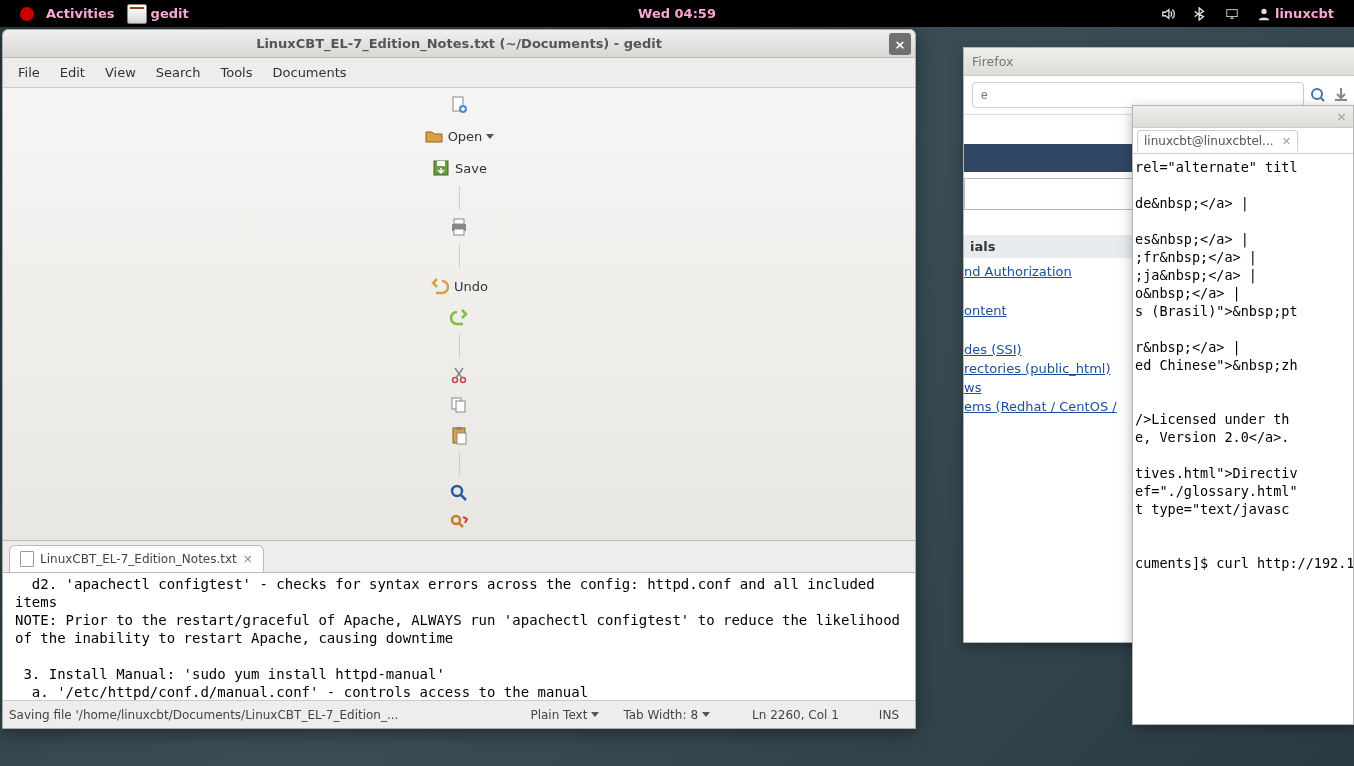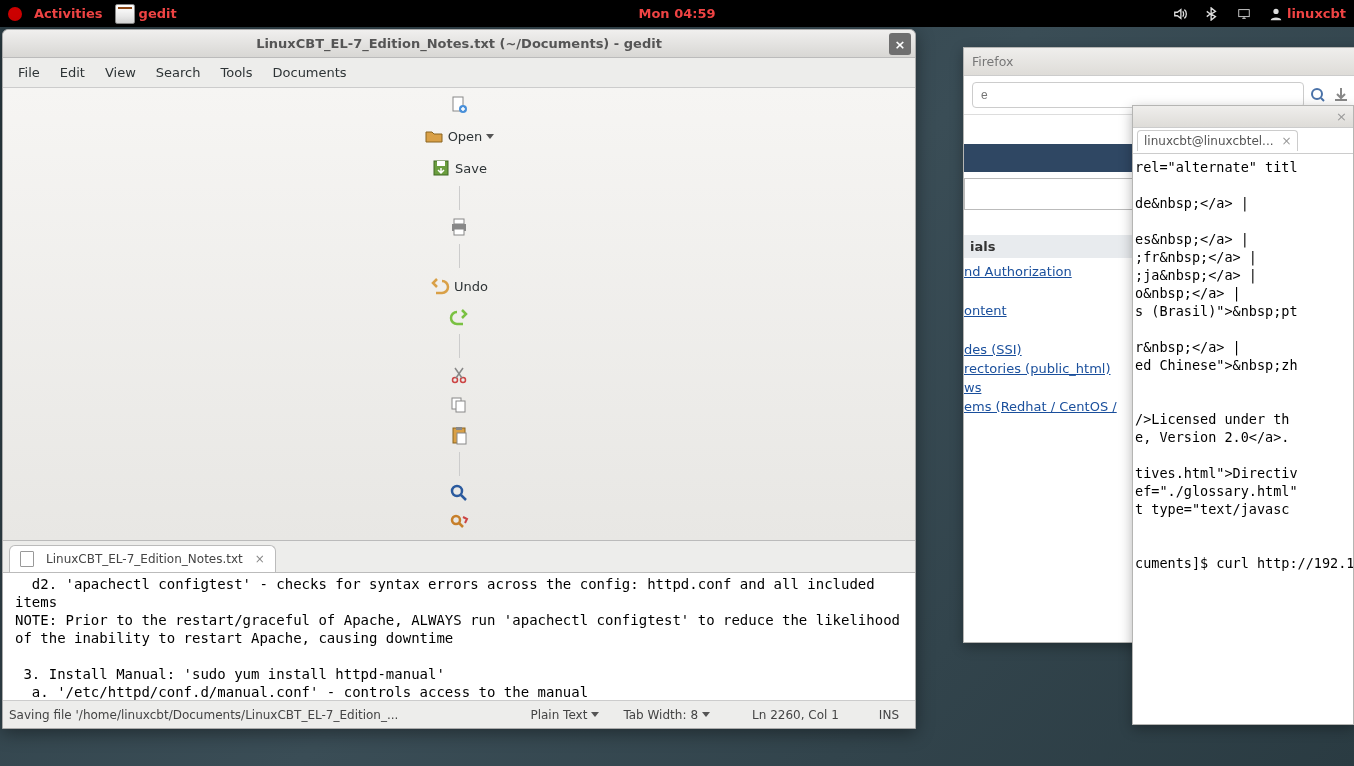--- a/index.html
+++ b/index.html
@@ -5,22 +5,22 @@
 * { box-sizing: border-box; margin: 0; padding: 0; }
 body {
   font-family: "DejaVu Sans", "Liberation Sans", sans-serif;
   background: linear-gradient(135deg, #2a3b42 0%, #3a4d56 50%, #2a3b42 100%);
   width: 1354px; height: 766px; overflow: hidden; position: relative;
   font-size: 13px; color: #2e3436;
 }
 
 .topbar {
   position: absolute; top: 0; left: 0; right: 0; height: 27px;
-  background: #000; color: #ef4444; display: flex; align-items: center;
-  padding: 0 8px; font-size: 13px; font-weight: 600;
+  background: #000; color: #f9a8d4; display: flex; align-items: center;
+  padding: 0 20px; font-size: 13px; font-weight: 600;
 }
 .topbar .left { display: flex; align-items: center; gap: 12px; }
 .topbar .center { position: absolute; left: 50%; transform: translateX(-50%); }
 .topbar .right { margin-left: auto; display: flex; align-items: center; gap: 18px; }
 .redhat-icon { width: 14px; height: 14px; background:#c00; border-radius:50%; display:inline-block; }
 .gedit-icon { width:20px; height:20px; background:linear-gradient(#fff,#ddd); border:1px solid #888; border-radius:2px; display:inline-block; position:relative; }
 .gedit-icon::after{content:"";position:absolute;top:2px;left:2px;right:2px;bottom:2px;border-top:2px solid #8b4513;}
 .tray-icon { width:14px; height:14px; fill:#ddd; }
 
 
@@ -46,21 +46,21 @@
 .toolbar {
   display:flex; align-items:center; gap:4px; padding:4px 8px;
   background:linear-gradient(#f6f5f3,#e8e7e4); border-bottom:1px solid #bbb;flex-direction:column;
 }
 .tool { width:26px; height:26px; display:flex; align-items:center; justify-content:center;
   border-radius:3px; cursor:pointer; }
 .tool-txt { display:flex; align-items:center; gap:4px; padding:0 6px; height:28px;
   border-radius:3px; cursor:pointer; }
 .tabs { display:flex; padding:4px 6px 0 6px; background:#ededeb; }
 .tab {
-  display:flex; align-items:center; gap:12px; padding:5px 10px;
+  display:flex; align-items:center; gap:6px; padding:5px 10px;
   background:#fff; border:1px solid #bbb; border-bottom:none;
   border-radius:6px 6px 0 0; font-size:12px; color:#444;
 }
 .tab .doc-icon{width:14px;height:16px;background:#fff;border:1px solid #999;border-radius:1px;}
 .editor {
   flex:1; background:#fff; border-top:1px solid #bbb;
   font-family:"DejaVu Sans Mono","Liberation Mono",monospace;
   font-size:14px; line-height:18px; color:#000; white-space:pre-wrap;
   padding:2px 12px; overflow:auto; position:relative;
 }
@@ -123,21 +123,21 @@
 
 <div class="topbar">
   <div class="left">
     <span class="redhat-icon"></span>
     <span>Activities</span>
     <span style="display:flex;align-items:center;gap:4px;">
       <span class="gedit-icon"></span>
       <span>gedit</span>
     </span>
   </div>
-  <div class="center">Mon 04:59</div>
+  <div class="center">Wed 04:59</div>
   <div class="right">
     <svg class="tray-icon" viewBox="0 0 16 16">
         <path d="M2 6v4h3l4 3V3L5 6H2zm9-1c1.5 1 1.5 5 0 6M13 3c3 2 3 8 0 10" stroke="#ddd" fill="none" stroke-width="1.5"></path>
       </svg>
     <svg class="tray-icon" viewBox="0 0 16 16">
         <path d="M7 1v14l5-4-5-3 5-3-5-4zM2 5l4 3-4 3" stroke="#ddd" fill="none" stroke-width="1.5"></path>
       </svg>
     <svg class="tray-icon" viewBox="0 0 16 16">
         <rect x="2" y="3" width="12" height="8" stroke="#ddd" fill="none"></rect>
         <path d="M6 13h4M8 11v2" stroke="#ddd"></path>

